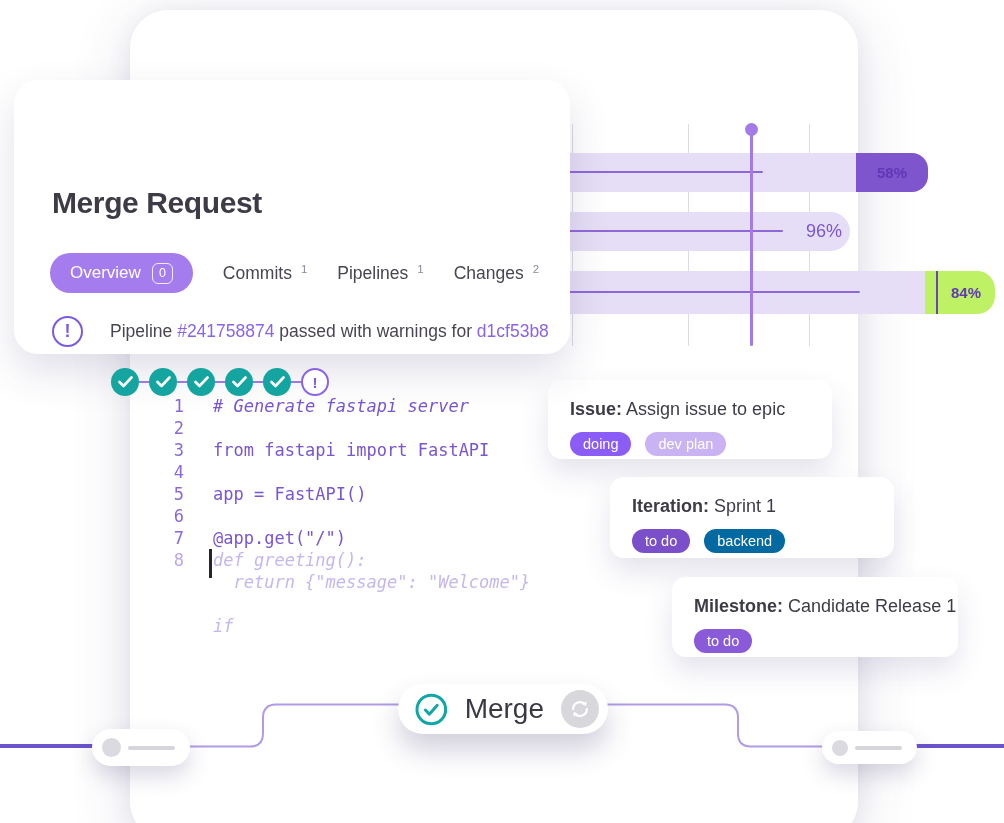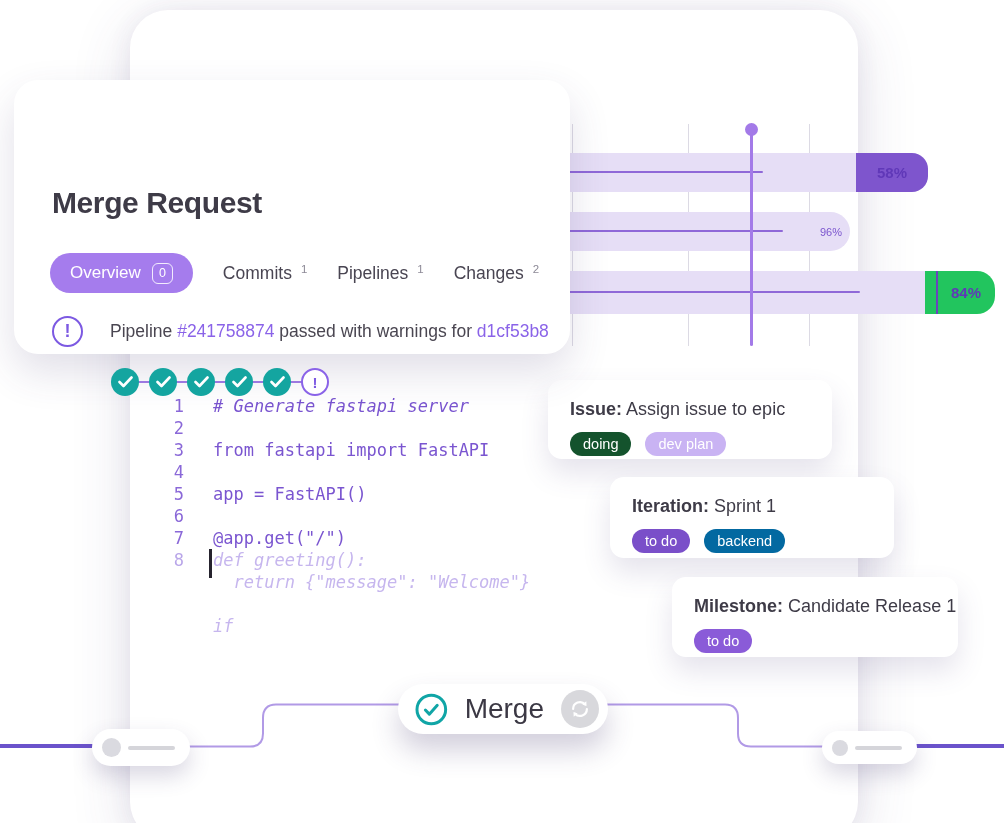--- a/index.html
+++ b/index.html
@@ -17,24 +17,24 @@
   .g1{left:572px;} .g2{left:688px;} .g3{left:809px;}
   .vline { left:750px; top:104px; width:3px; height:218px; background:#a37ae8; border-radius:2px; }
   .vdot  { left:745px; top:99px; width:13px; height:13px; border-radius:50%; background:#a37ae8; }
   .barlight { background:#e6def6; }
   .bar1l { left:360px; top:129px; width:496px; height:39px; }
   .bar1cap { left:856px; top:129px; width:72px; height:39px; background:#7e55cd; border-radius:0 16px 16px 0;
     color:#6038b8; font-weight:700; font-size:15px; display:flex; align-items:center; justify-content:center; }
   .bar1mid { left:360px; top:147px; width:403px; height:2px; background:#8f68d8; border-radius:1px; }
   .bar2l { left:360px; top:188px; width:490px; height:39px; border-radius:0 20px 20px 0; }
   .bar2mid { left:360px; top:206px; width:423px; height:2px; background:#8f68d8; border-radius:1px; }
-  .bar2pct { left:796px; top:188px; width:46px; height:39px; color:#7b55ce; font-size:11px;
+  .bar2pct { left:796px; top:188px; width:46px; height:39px; color:#7b55ce; font-size:18px;
     display:flex; align-items:center; justify-content:flex-end; }
   .bar3l { left:360px; top:247px; width:568px; height:43px; }
-  .bar3cap { left:925px; top:247px; width:70px; height:43px; background:#22c55e; border-radius:0 18px 18px 0;
+  .bar3cap { left:925px; top:247px; width:70px; height:43px; background:#bef264; border-radius:0 18px 18px 0;
     color:#6038b8; font-weight:700; font-size:15px; display:flex; align-items:center; justify-content:center; padding-left:12px; }
   .bar3div { left:936px; top:247px; width:2px; height:43px; background:#6b44bd; }
   .bar3mid { left:360px; top:267px; width:500px; height:2px; background:#8f68d8; border-radius:1px; }
 
   
   .mr-card { left:14px; top:80px; width:556px; height:274px; background:#fff; border-radius:24px;
     box-shadow:0 18px 40px rgba(70,58,112,.16); z-index:5; }
   .mr-title { left:38px; top:106px; font-size:30px; font-weight:700; color:#3e3b47; letter-spacing:-.4px; }
   .tabs { left:36px; top:173px; display:flex; align-items:center; }
   .tab-pill { height:40px; padding:0 20px; border-radius:21px; background:#a57ced;
@@ -228,21 +228,21 @@
   </div>
 </div>
 <div class="abs cursor"></div>
 
 <div class="abs item-card card-issue">
   <div class="item-title">
     <b>Issue:</b>
     <span>Assign issue to epic</span>
   </div>
   <div class="tagrow">
-    <span class="tag" style="background-color: #14532d;">doing</span>
+    <span class="tag" style="background-color: #8b5cf6;">doing</span>
     <span class="tag" style="background-color: rgb(201, 179, 243);">dev plan</span>
   </div>
 </div>
 
 <div class="abs item-card card-iteration">
   <div class="item-title">
     <b>Iteration:</b>
     <span>Sprint 1</span>
   </div>
   <div class="tagrow">

